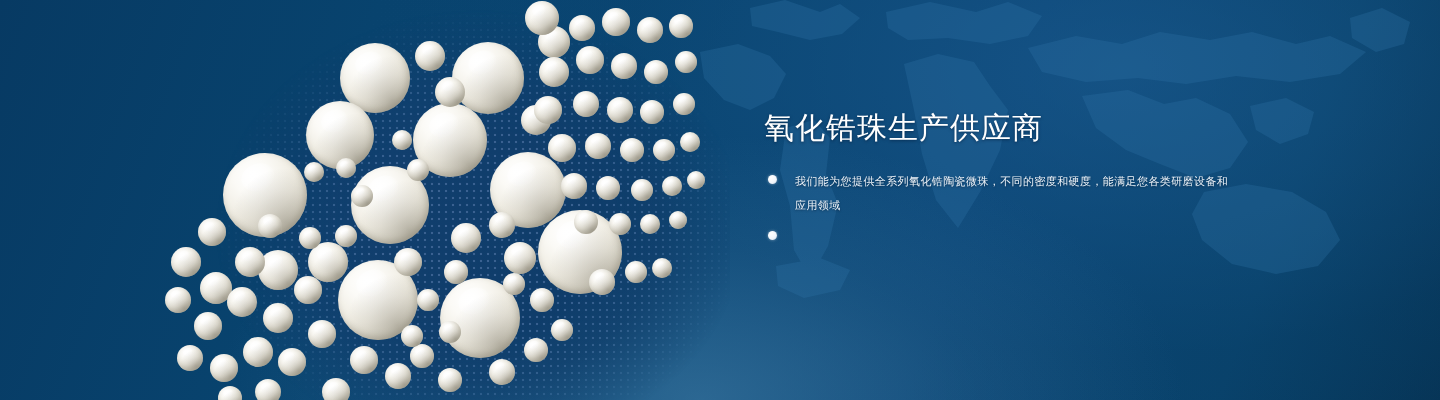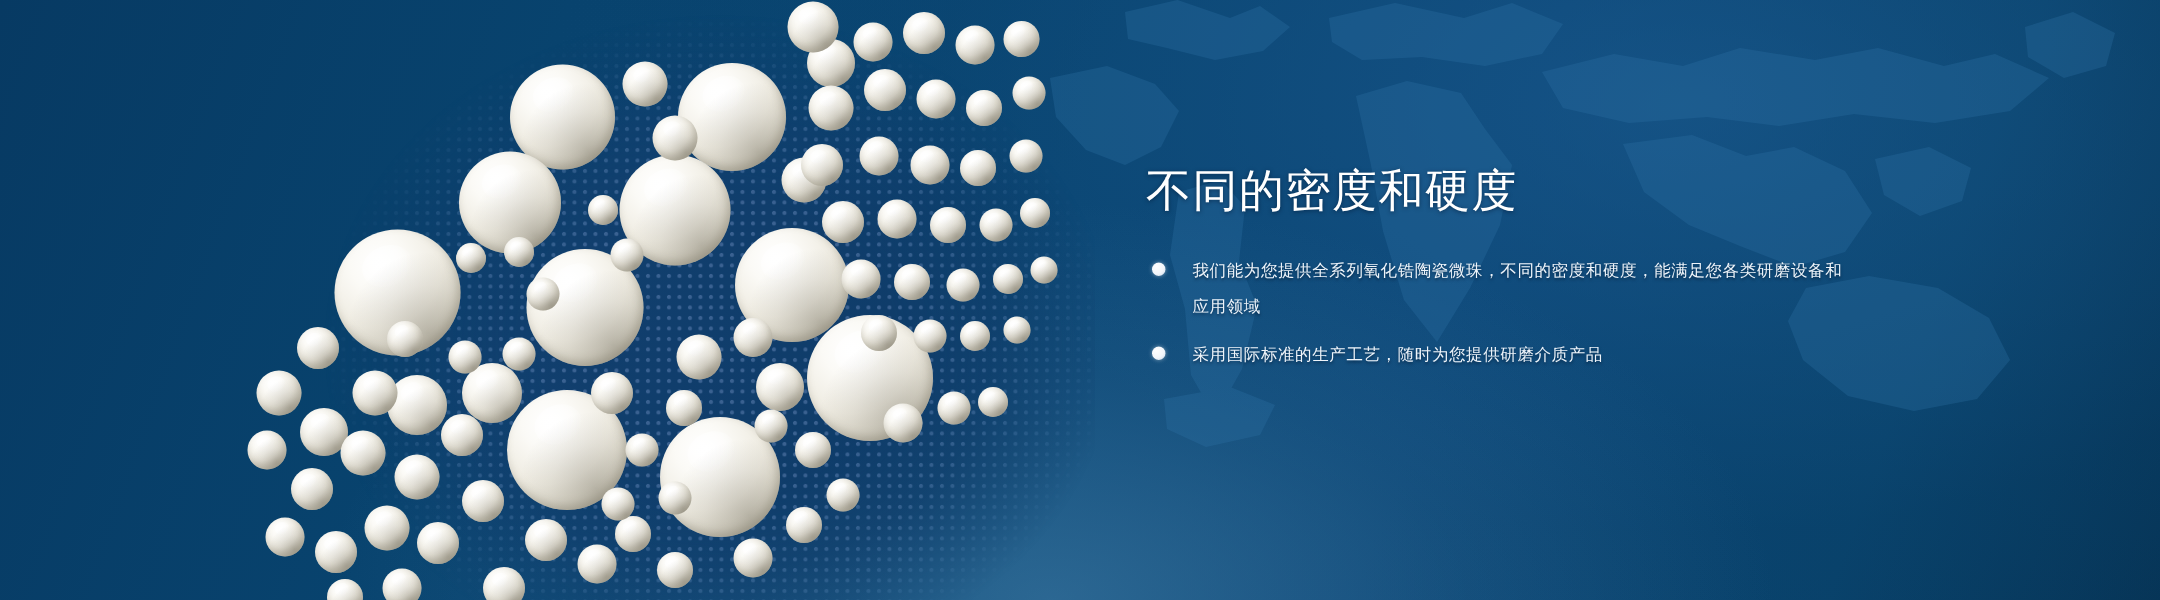--- a/index.html
+++ b/index.html
@@ -549,27 +549,26 @@
         </div>
         <div class="bead" style="left:251px;top:325px;width:22px;height:22px;">
           <div class="body"></div>
           <div class="hl"></div>
           <div class="shade"></div>
         </div>
       </div>
   </div>
 
   <div id="copy">
-    <div id="headline">不同的密度和硬度</div>
+    <div id="headline">氧化锆珠生产供应商</div>
 
     <div id="bullets">
       <div class="bullet">
         <span class="dot"></span>
         <span class="btext">我们能为您提供全系列氧化锆陶瓷微珠，不同的密度和硬度，能满足您各类研磨设备和应用领域</span>
       </div>
       <div class="bullet">
         <span class="dot"></span>
-        <span class="btext">采用国际标准的生产工艺，随时为您提供研磨介质产品</span>
       </div>
     </div>
   </div>
 
 </div>
 
 </body></html>

